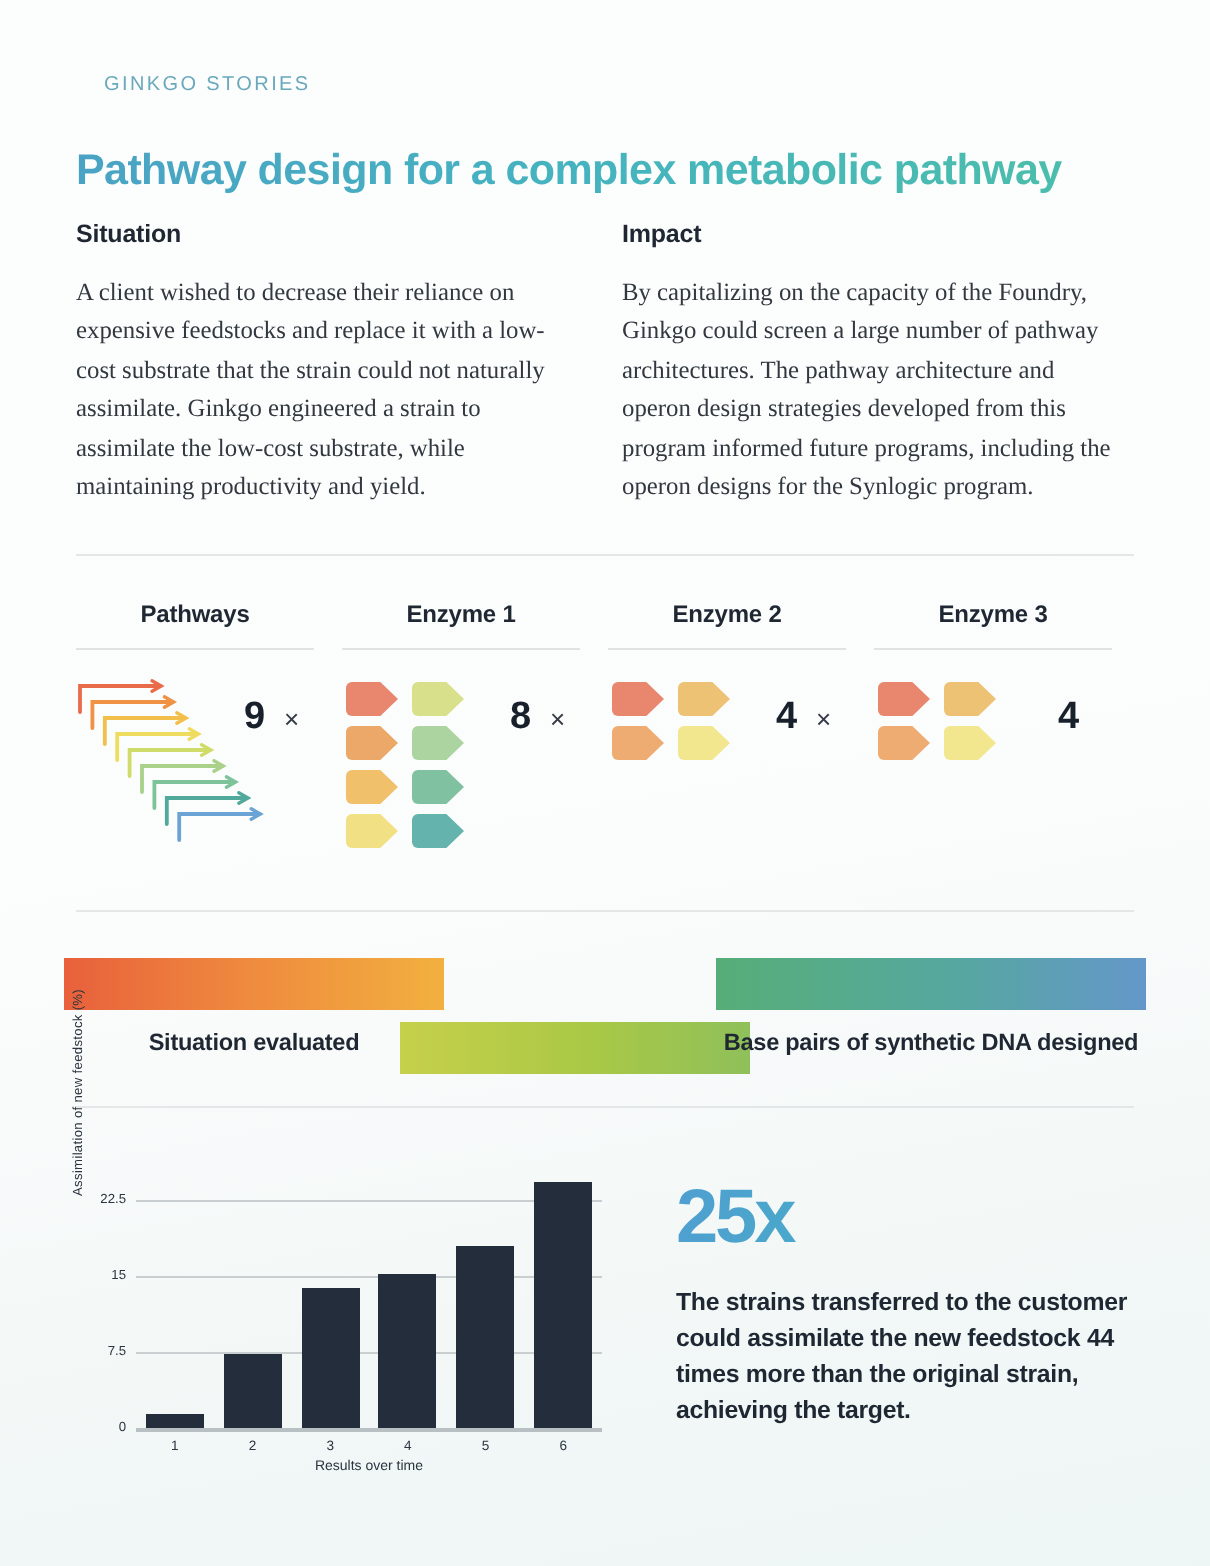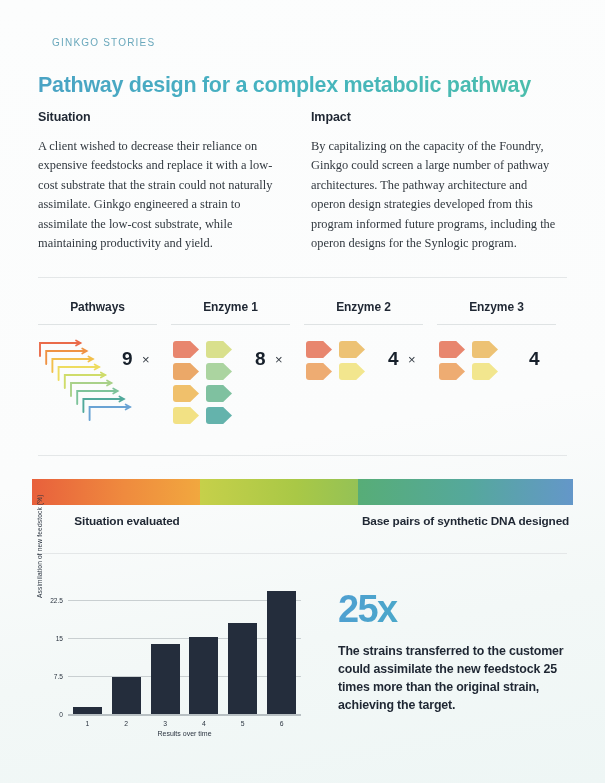--- a/index.html
+++ b/index.html
@@ -95,21 +95,21 @@
     -webkit-text-fill-color:transparent;
   }
   .stat .lbl{
     margin-top:9px;font-size:11.8px;font-weight:700;color:#1f2733;
     letter-spacing:-0.15px;white-space:nowrap;
   }
   .s1{left:-6px;width:190px;}
   .s2{left:162px;width:175px;}
   .s3{left:320px;width:215px;}
   .s1 .num{background:linear-gradient(90deg,#e8603c 0%,#ef8a3e 48%,#f2b03f 100%);}
-  .s2 .num{background:linear-gradient(90deg,#c6d04a 0%,#a9c846 55%,#8fc05a 100%);}
+  .s2 .num{background:linear-gradient(90deg,#c6d04a 0%,#a9c846 55%,#8fc05a 100%);margin-top:32px;}
   .s3 .num{background:linear-gradient(90deg,#57ad77 0%,#55a89c 52%,#6497c9 100%);}
 
   
   .chartwrap{position:absolute;left:38px;top:578px;width:270px;height:175px;}
   .ylab{
     position:absolute;left:-2px;top:20px;
     transform:rotate(-90deg);transform-origin:left top;
     font-size:6.6px;color:#2b3440;letter-spacing:.15px;
     white-space:nowrap;width:120px;
   }
@@ -303,16 +303,16 @@
         <div class="bar" style="left: 160.25px; height: 90.8769px; background: rgb(36, 45, 60);"></div>
         <div class="xtick" style="left: 160.25px;">5</div>
         <div class="bar" style="left: 199.083px; height: 123.369px; background: rgb(36, 45, 60);"></div>
         <div class="xtick" style="left: 199.083px;">6</div>
       </div>
     <div class="xlab">Results over time</div>
   </div>
 
   <div class="callout">
     <div class="bignum">25x</div>
-    <p>The strains transferred to the customer could assimilate the new feedstock 25 times more than the original strain, achieving the target.</p>
+    <p>The strains transferred to the customer could assimilate the new feedstock 44 times more than the original strain, achieving the target.</p>
   </div>
 
 </div>
 
 </body></html>

